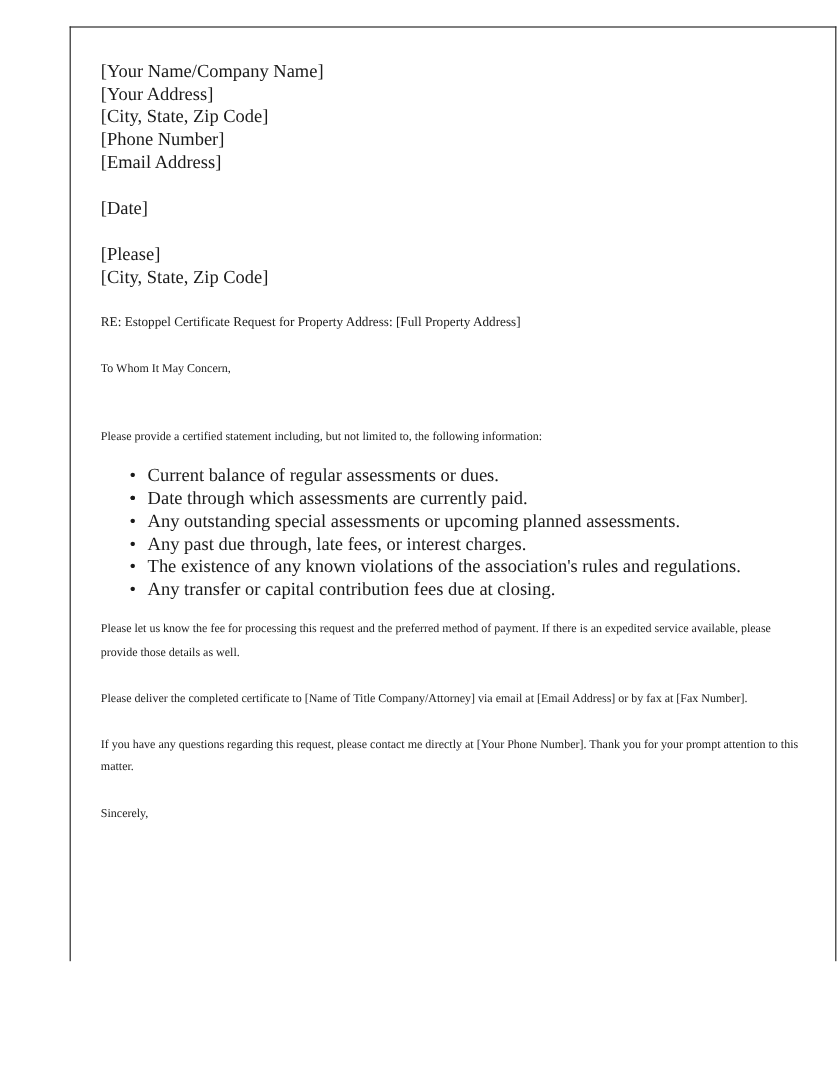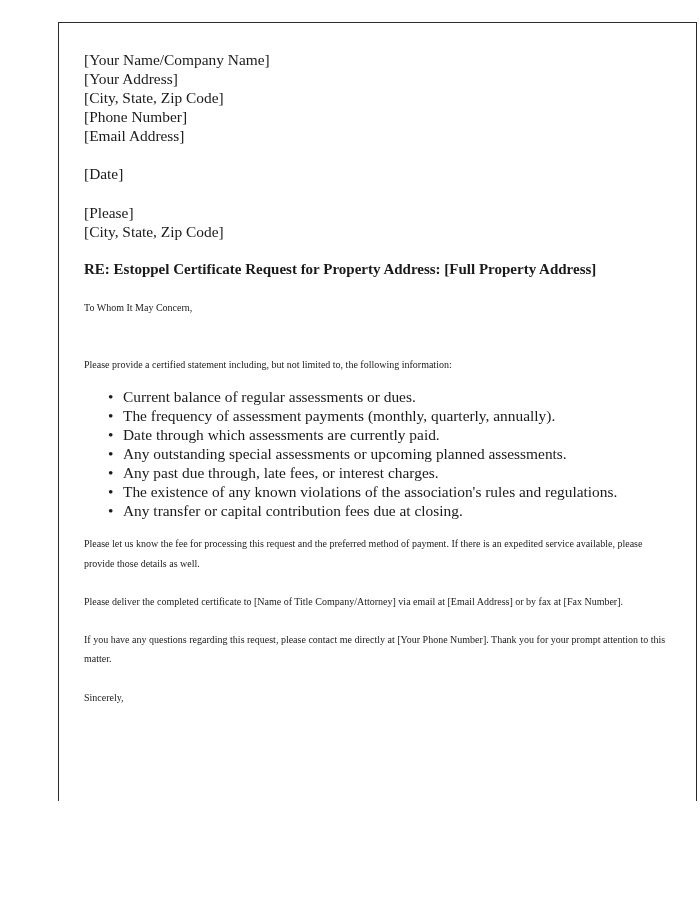--- a/index.html
+++ b/index.html
@@ -49,23 +49,23 @@
 
   .para {
     font-size: 10px;
     line-height: 19.3px;
     text-align: left;
     margin: 0;
     max-width: 588px;
   }
 
   .subject-line {
-    font-size: 15px;
+    font-size: 11px;
     line-height: 19.3px;
-    font-weight: bold;
+    font-weight: normal;
     margin: 0;
   }
 
   .bullet-list {
     list-style: none;
     margin: 0;
     padding: 0;
   }
 
   .bullet-list li {
@@ -130,21 +130,20 @@
 
     <div class="list-gap-top"></div>
 
     <ul class="bullet-list">
       <li>
         <span class="bullet-dot">•</span>
         <span>Current balance of regular assessments or dues.</span>
       </li>
       <li>
         <span class="bullet-dot">•</span>
-        <span>The frequency of assessment payments (monthly, quarterly, annually).</span>
       </li>
       <li>
         <span class="bullet-dot">•</span>
         <span>Date through which assessments are currently paid.</span>
       </li>
       <li>
         <span class="bullet-dot">•</span>
         <span>Any outstanding special assessments or upcoming planned assessments.</span>
       </li>
       <li>

